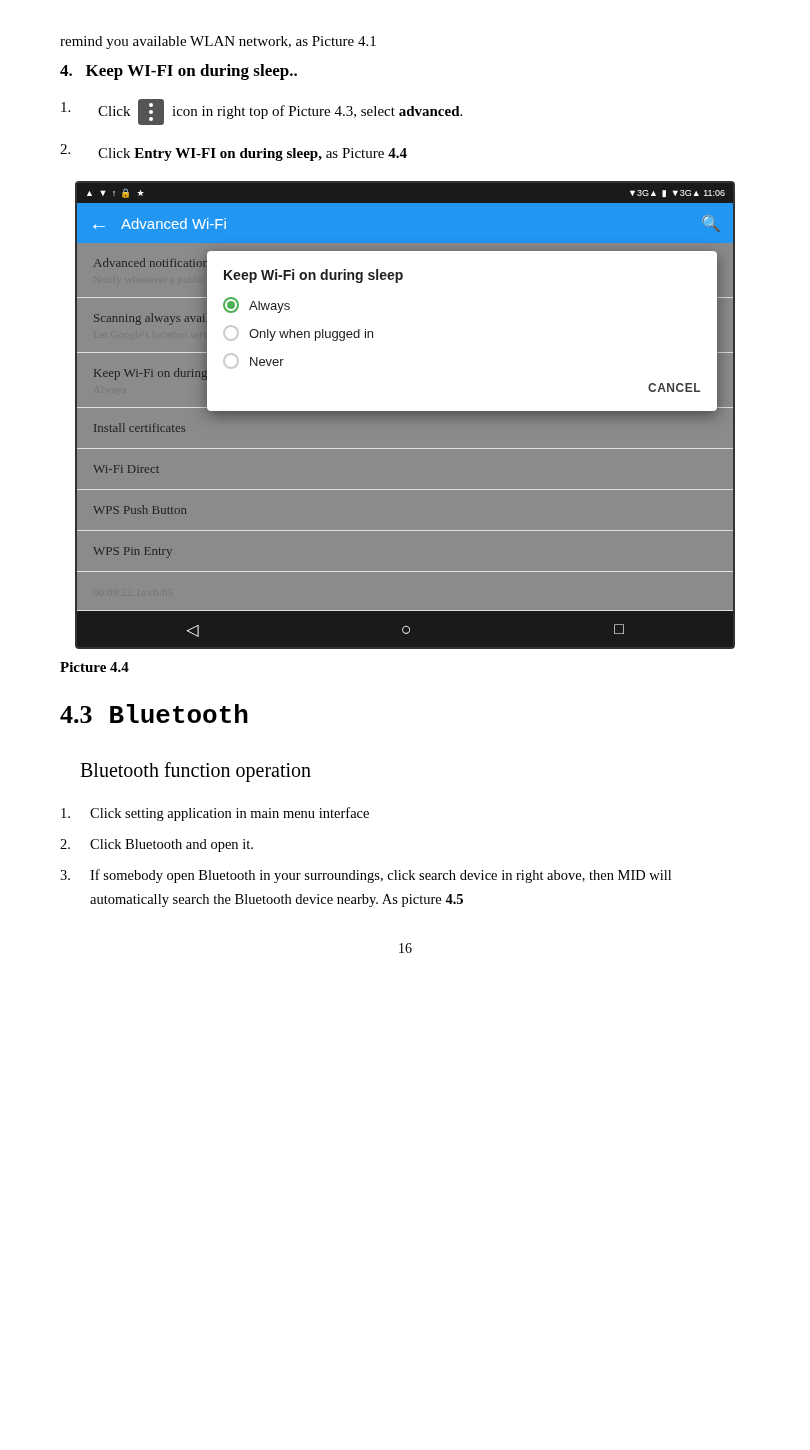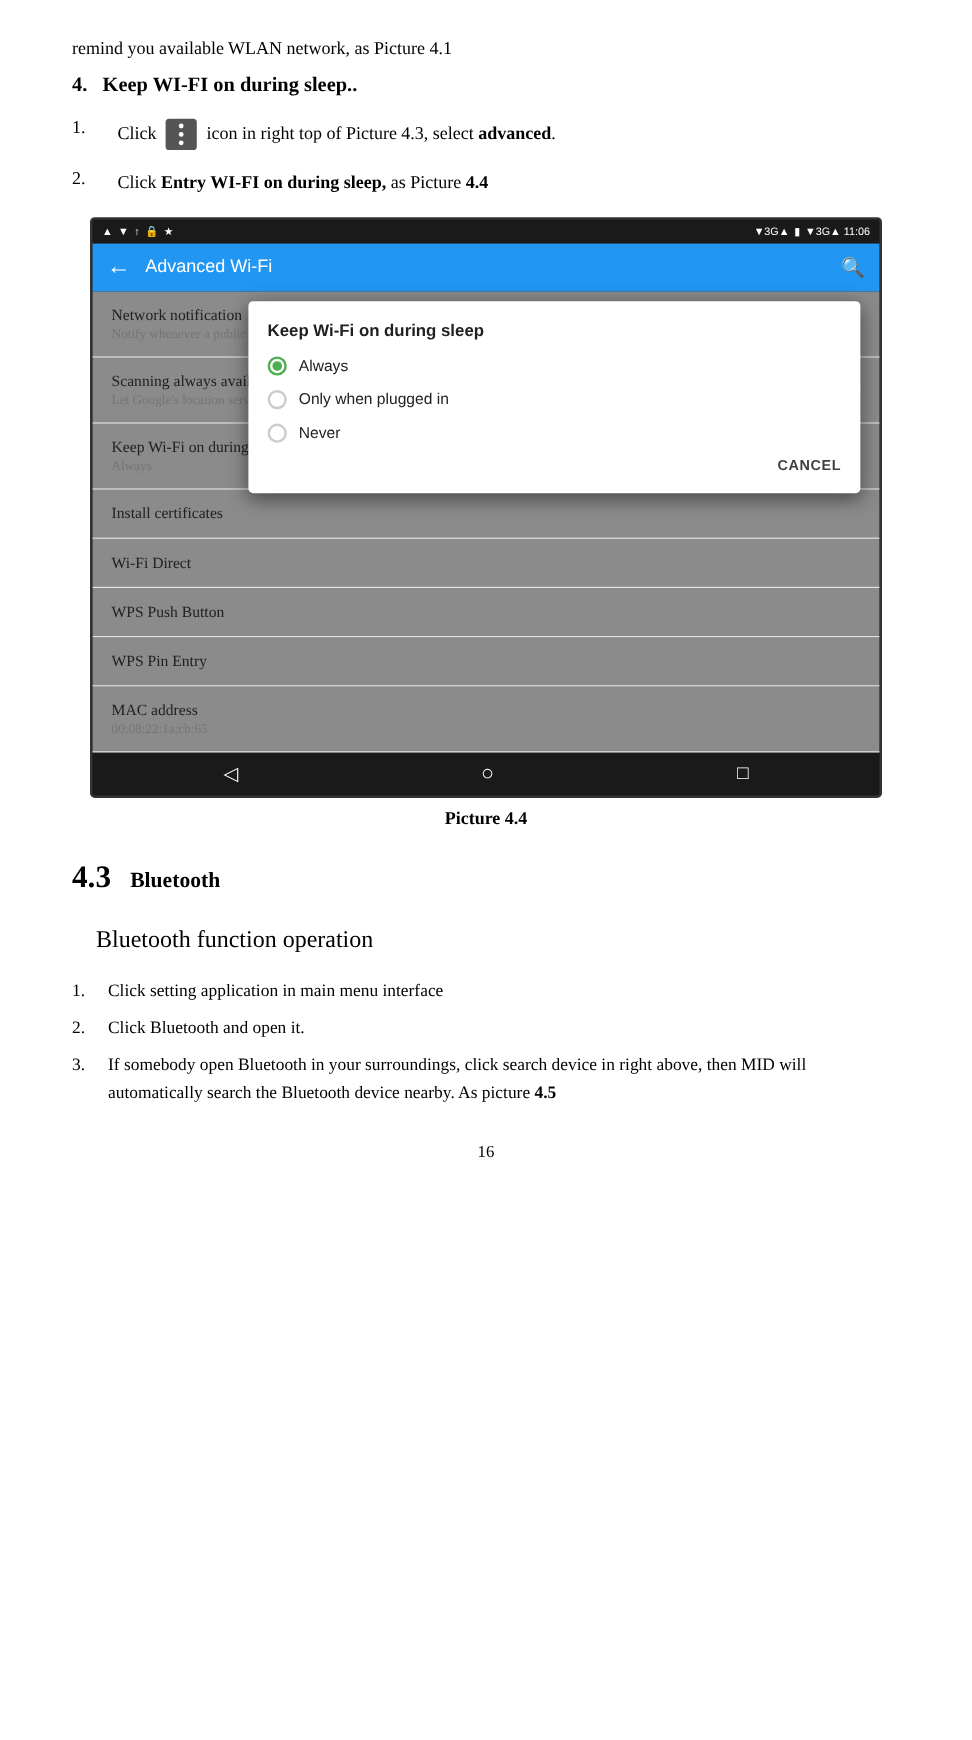--- a/index.html
+++ b/index.html
@@ -210,36 +210,36 @@
       background: #1a1a1a;
       display: flex;
       justify-content: space-around;
       align-items: center;
       padding: 8px;
       height: 36px;
     }
 
     
     .picture-caption {
-      text-align: center;
       font-size: 15px;
       font-weight: bold;
       margin: 10px 0 24px 0;
     }
 
     
     .section-43 {
       margin-top: 20px;
       margin-bottom: 16px;
     }
 
     .section-43-title {
-      font-size: 18px;
+      font-size: 26px;
       font-weight: bold;
       margin-bottom: 18px;
+      font-family: Liberation Mono, monospace;
     }
 
     .section-43-num {
       font-size: 26px;
       font-weight: bold;
       margin-right: 16px;
     }
 
     .subsection-heading {
       font-size: 20px;
@@ -322,21 +322,21 @@
     <span style="font-size:16px; cursor:pointer;">🔍</span>
   </div>
 
   <div style="position:relative;">
 
     <div style="background: rgba(0,0,0,0.45); padding: 0;">
 
       <div class="wifi-item" style="background:rgba(255,255,255,0.5);">
         <div class="wifi-item-row">
           <div>
-            <div class="wifi-item-title">Network notification</div>
+            <div class="wifi-item-title">Advanced notification</div>
             <div class="wifi-item-sub">Notify whenever a public network is available</div>
           </div>
           <div class="toggle"></div>
         </div>
       </div>
 
       <div class="wifi-item" style="background:rgba(255,255,255,0.5);">
         <div class="wifi-item-row">
           <div>
             <div class="wifi-item-title">Scanning always available</div>
@@ -361,21 +361,20 @@
 
       <div class="wifi-item" style="background:rgba(255,255,255,0.5);">
         <div class="wifi-item-title">WPS Push Button</div>
       </div>
 
       <div class="wifi-item" style="background:rgba(255,255,255,0.5);">
         <div class="wifi-item-title">WPS Pin Entry</div>
       </div>
 
       <div class="wifi-item" style="background:rgba(255,255,255,0.5);">
-        <div class="wifi-item-title">MAC address</div>
         <div class="wifi-item-sub">00:08:22:1a:cb:65</div>
       </div>
     </div>
 
     <div style="position:absolute; top: 8px; left: 130px; right: 16px; background:white; border-radius:4px; padding:16px; box-shadow: 0 4px 16px rgba(0,0,0,0.5); z-index:10;">
       <div class="dialog-title">Keep Wi-Fi on during sleep</div>
 
       <div class="dialog-option">
         <div class="radio-circle radio-selected"></div>
         <span>Always</span>

